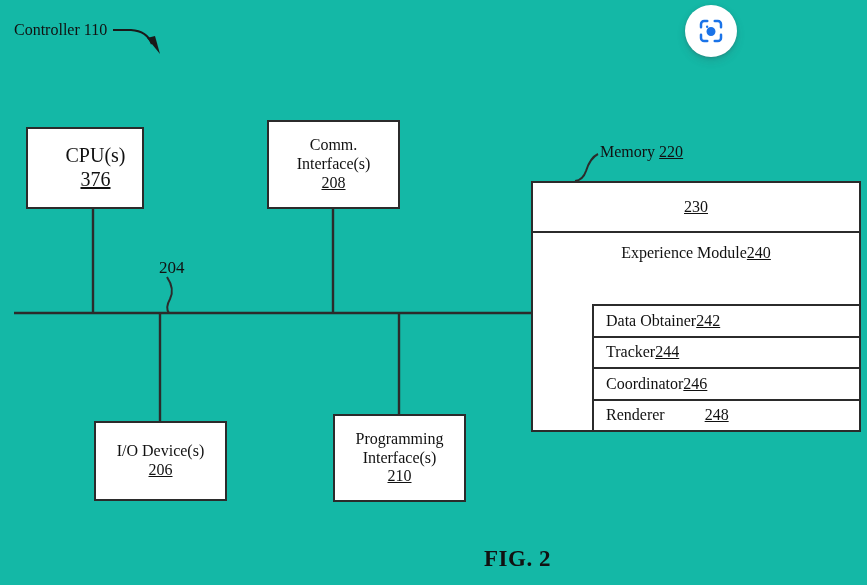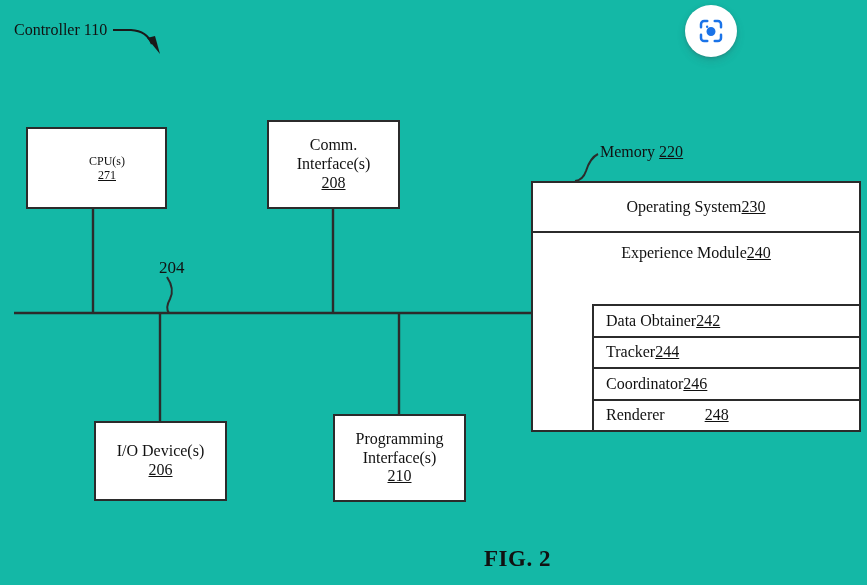--- a/index.html
+++ b/index.html
@@ -43,21 +43,21 @@
     align-items: center;
     justify-content: center;
     text-align: center;
     line-height: 1.18;
   }
   .box .line {
     display: block;
     white-space: nowrap;
   }
 
-  #box-cpu      { left: 26px;  top: 127px; width: 141px; height: 82px; font-size: 12px; padding-left: 21px; }
+  #box-cpu      { left: 26px;  top: 127px; width: 118px; height: 82px; font-size: 20px; padding-left: 21px; }
   #box-comm     { left: 267px; top: 120px; width: 133px; height: 89px; font-size: 16px; }
   #box-io       { left: 94px;  top: 421px; width: 133px; height: 80px; font-size: 16px; }
   #box-prog     { left: 333px; top: 414px; width: 133px; height: 88px; font-size: 16px; }
 
   
   #memory-block {
     position: absolute;
     left: 531px;
     top: 181px;
     width: 330px;
@@ -192,21 +192,21 @@
   <div class="ref-label" id="label-controller">
     <span>Controller 110</span>
   </div>
 
   <div class="ref-label" id="label-bus">
     <span>204</span>
   </div>
 
   <div class="box" id="box-cpu">
     <span class="line">CPU(s)</span>
-    <span class="line u">271</span>
+    <span class="line u">376</span>
   </div>
 
   <div class="box" id="box-comm">
     <span class="line">Comm.</span>
     <span class="line">Interface(s)</span>
     <span class="line u">208</span>
   </div>
 
   <div class="box" id="box-io">
     <span class="line">I/O Device(s)</span>
@@ -219,21 +219,20 @@
     <span class="line u">210</span>
   </div>
 
   <div class="ref-label" id="label-memory">
     <span>Memory </span><span class="u">220</span>
   </div>
 
   <div id="memory-block">
 
     <div id="row-os">
-      <span>Operating System </span>
         <span class="u">230</span>
     </div>
 
     <div id="exp-module">
       <div id="exp-title">
         <span>Experience Module </span>
           <span class="u">240</span>
       </div>
 
       <div id="exp-submodules">

